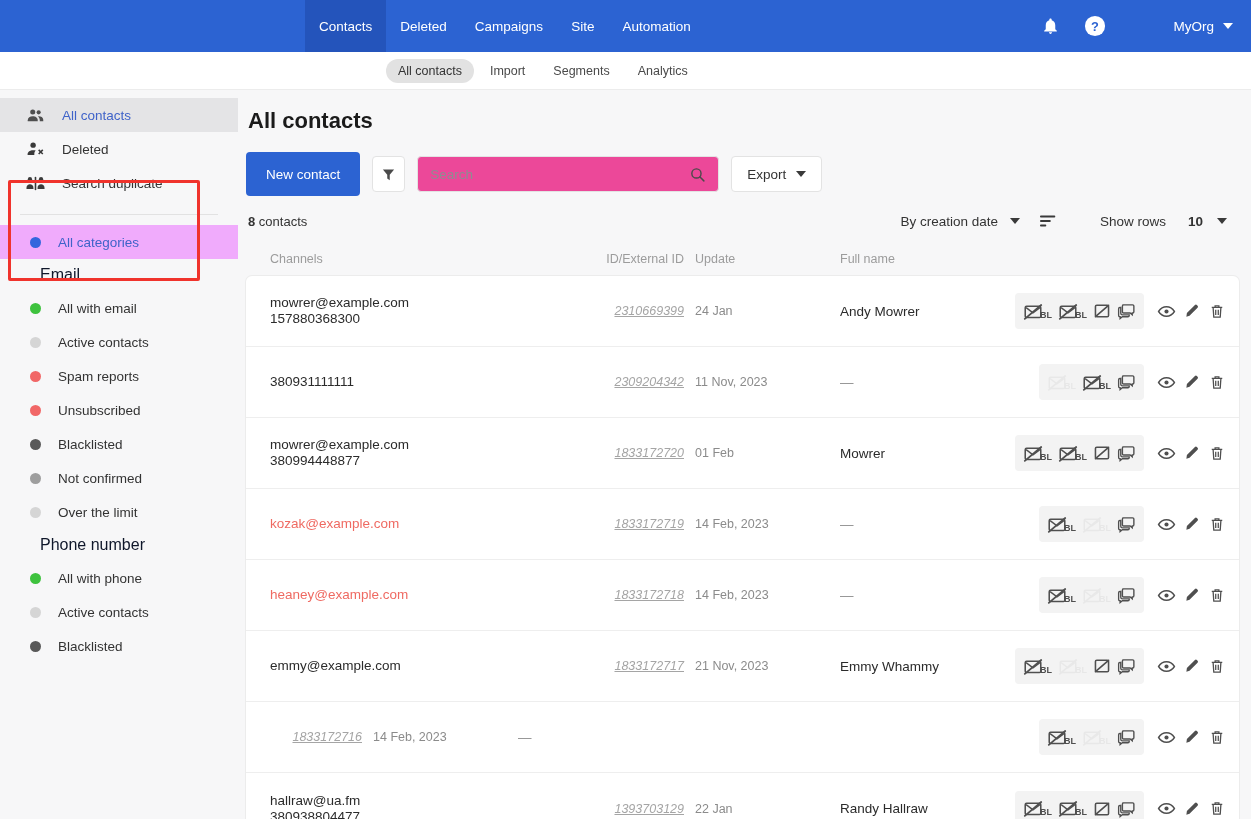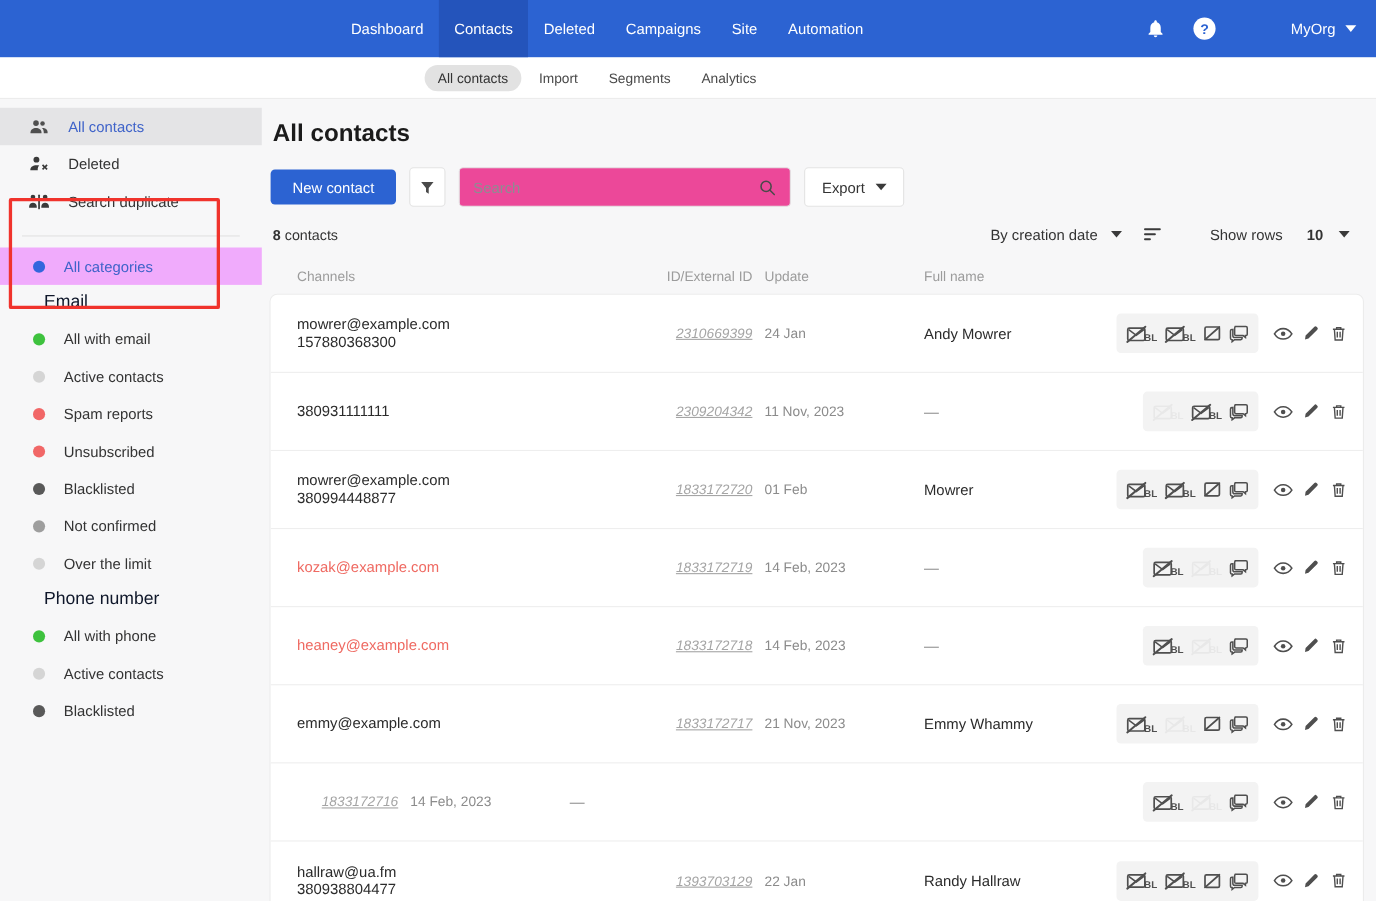--- a/index.html
+++ b/index.html
@@ -84,21 +84,21 @@
     height: 32px; display: flex; align-items: center;
   }
 
   
   .main { flex: 1; padding: 18px 12px 0 8px; overflow: hidden; }
   .page-title { font-size: 22px; font-weight: bold; color: #1b1b1b; padding-left: 2px; }
 
   .toolbar { display: flex; align-items: center; gap: 12px; margin-top: 18px; }
   .btn-primary {
     background: #2c63d2; color: #fff; border: none; border-radius: 4px;
-    height: 32px; padding: 0 20px; font-size: 13.5px; cursor: pointer;
+    height: 44px; padding: 0 20px; font-size: 13.5px; cursor: pointer;
     font-family: inherit;
   }
   .btn-icon {
     width: 33px; height: 36px; background: #fff; border: 1px solid #e3e3e3;
     border-radius: 4px; display: flex; align-items: center; justify-content: center;
     cursor: pointer;
   }
   .search-box {
     width: 302px; height: 36px; background: #ec4899; border: 1px solid #e3e3e3;
     border-radius: 4px; display: flex; align-items: center; padding: 0 12px;
@@ -174,21 +174,20 @@
 
   .bl-ico { position: relative; display: flex; align-items: flex-end; }
   .bl-txt { font-size: 9px; font-weight: bold; color: #4f4f4f; margin-left: -3px; line-height: 1; padding-bottom: 1px; }
   .bl-txt.dim2 { color: #c9c9c9; }
 </style>
 </head>
 <body>
 
 <div class="topnav">
   <div class="nav-center" id="navItems">
-      <div class="nav-item">Dashboard</div>
       <div class="nav-item active">Contacts</div>
       <div class="nav-item">Deleted</div>
       <div class="nav-item">Campaigns</div>
       <div class="nav-item">Site</div>
       <div class="nav-item">Automation</div>
     </div>
   <div class="nav-right">
     <div class="bell-wrap">
       <svg width="19" height="20" viewBox="0 0 24 24" fill="#ffffff">
         <path d="M12 22c1.1 0 2-.9 2-2h-4c0 1.1.9 2 2 2zm6-6v-5c0-3.07-1.64-5.64-4.5-6.32V4c0-.83-.67-1.5-1.5-1.5S10.5 3.17 10.5 4v.68C7.63 5.36 6 7.92 6 11v5l-2 2v1h16v-1l-2-2z"></path>

